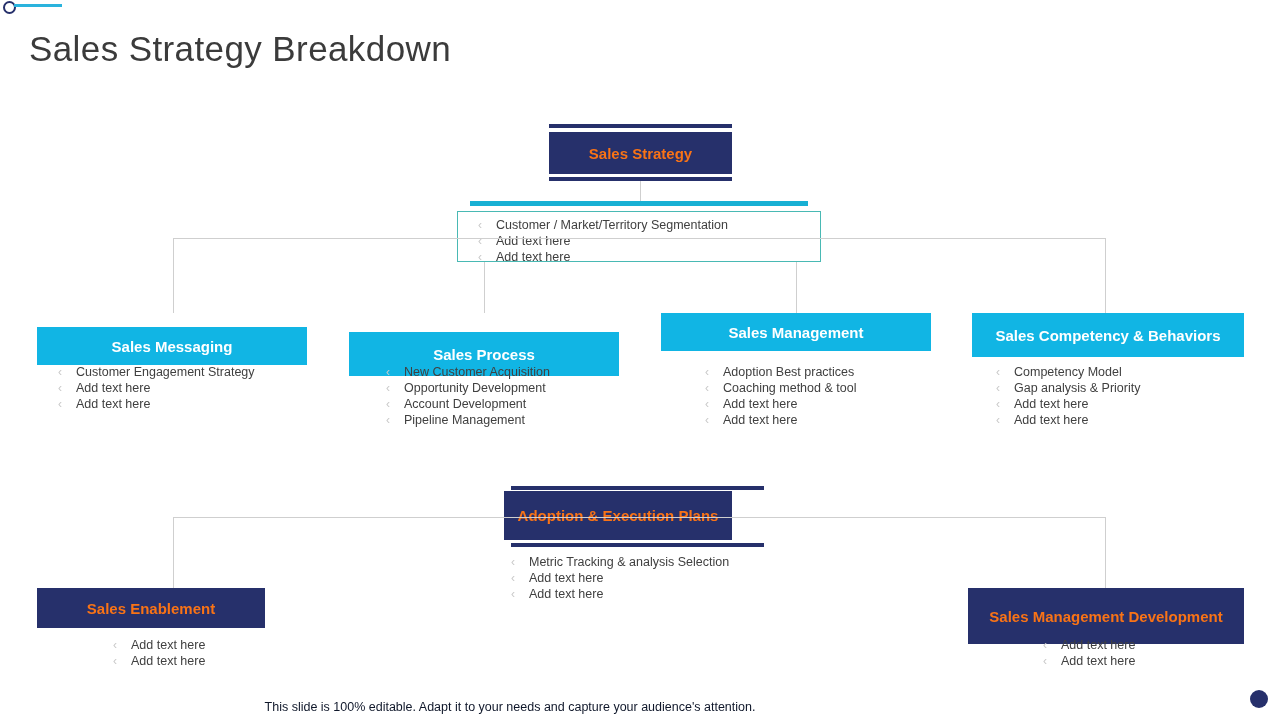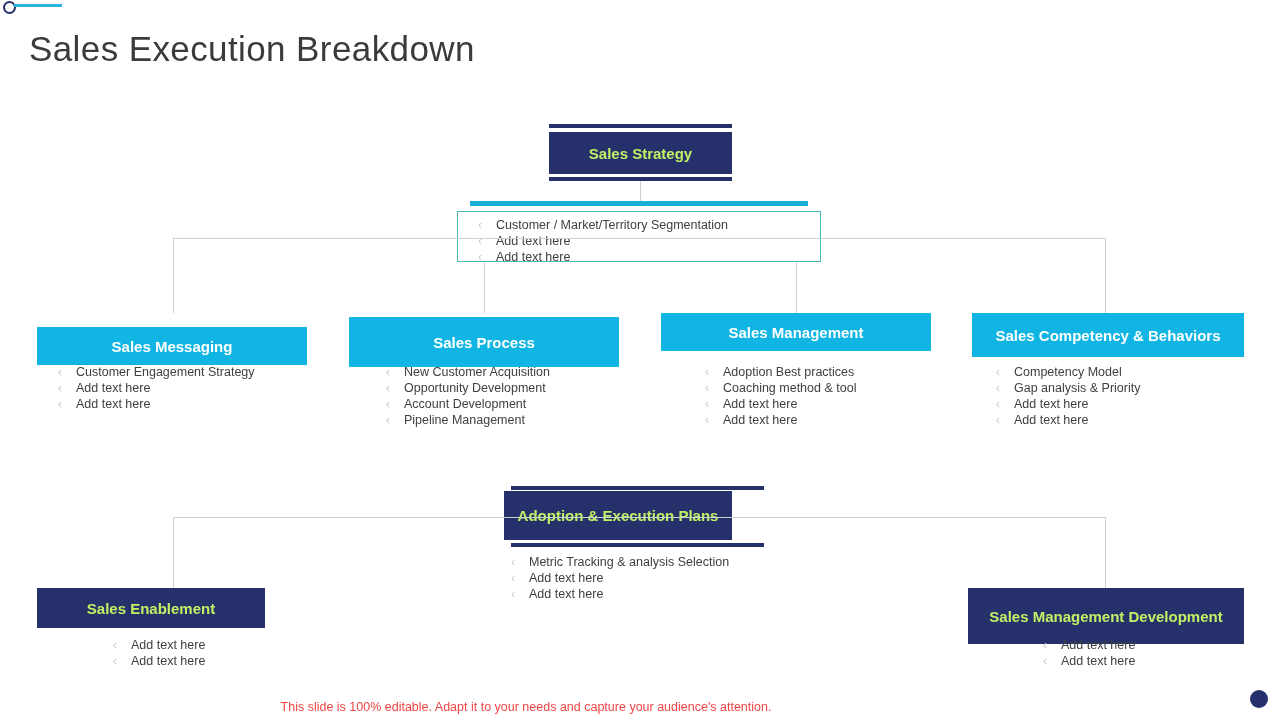--- a/index.html
+++ b/index.html
@@ -31,21 +31,21 @@
   
   .page-title {
     position: absolute; left: 29px; top: 29px;
     font-size: 35px; font-weight: 400; color: #3b3b3b;
     letter-spacing: 0.4px; white-space: nowrap;
   }
 
   
   .navy-box {
     position: absolute; background: #26306b;
-    color: #bef264; font-weight: bold;
+    color: #f97316; font-weight: bold;
     display: flex; align-items: center; justify-content: center;
     text-align: center; box-sizing: border-box;
   }
   .cyan-box {
     position: absolute; background: #11b5e4;
     color: #ffffff; font-weight: bold; font-size: 15px;
     display: flex; align-items: center; justify-content: center;
     text-align: center; box-sizing: border-box;
   }
   .rule-navy { position: absolute; background: #26306b; height: 4px; }
@@ -69,38 +69,38 @@
     position: absolute; border: 1px solid #49b9b4;
     background: #ffffff; box-sizing: border-box;
   }
 
   
   .conn-h { position: absolute; background: #cfcfcf; height: 1px; }
   .conn-v { position: absolute; background: #cfcfcf; width: 1px; }
 
   
   .footer-note {
-    position: absolute; left: 16px; top: 700px; width: 1020px;
-    text-align: center; font-size: 12.5px; color: #ef4444;
+    position: absolute; left: 0; top: 700px; width: 1020px;
+    text-align: center; font-size: 12.5px; color: #0f172a;
   }
   .deco-dot {
     position: absolute; right: 12px; bottom: 12px;
     width: 18px; height: 18px; border-radius: 50%;
     background: #26306b;
   }
 </style>
 </head>
 <body>
 
 <div class="deco-top">
   <div class="deco-ring"></div>
   <div class="deco-line"></div>
 </div>
 
-<div class="page-title">Sales Execution Breakdown</div>
+<div class="page-title">Sales Strategy Breakdown</div>
 
 <div class="rule-navy" style="left:549px; top:124px; width:183px;"></div>
 <div class="navy-box" id="root-box" style="left:549px; top:132px; width:183px; height:42px; font-size:15px;">
   <span>Sales Strategy</span>
 </div>
 <div class="rule-navy" style="left:549px; top:177px; width:183px;"></div>
 
 <div class="conn-v" style="left:640px; top:181px; height:24px;"></div>
 
 <div class="cyan-bar" style="left:470px; top:201px; width:338px;"></div>
@@ -137,21 +137,21 @@
     <div class="bullet-row">
       <span class="bullet-mark">‹</span>
       <span class="bullet-text">Add text here</span>
     </div>
     <div class="bullet-row">
       <span class="bullet-mark">‹</span>
       <span class="bullet-text">Add text here</span>
     </div>
   </div>
 
-<div class="cyan-box" style="left:349px; top:317px; width:270px; height:50px;">
+<div class="cyan-box" style="left:349px; top:332px; width:270px; height:44px;">
   <span>Sales Process</span>
 </div>
 <div class="bullets" id="branch-1" style="left:386px; top:364px;">
     <div class="bullet-row">
       <span class="bullet-mark">‹</span>
       <span class="bullet-text">New Customer Acquisition</span>
     </div>
     <div class="bullet-row">
       <span class="bullet-mark">‹</span>
       <span class="bullet-text">Opportunity Development</span>

